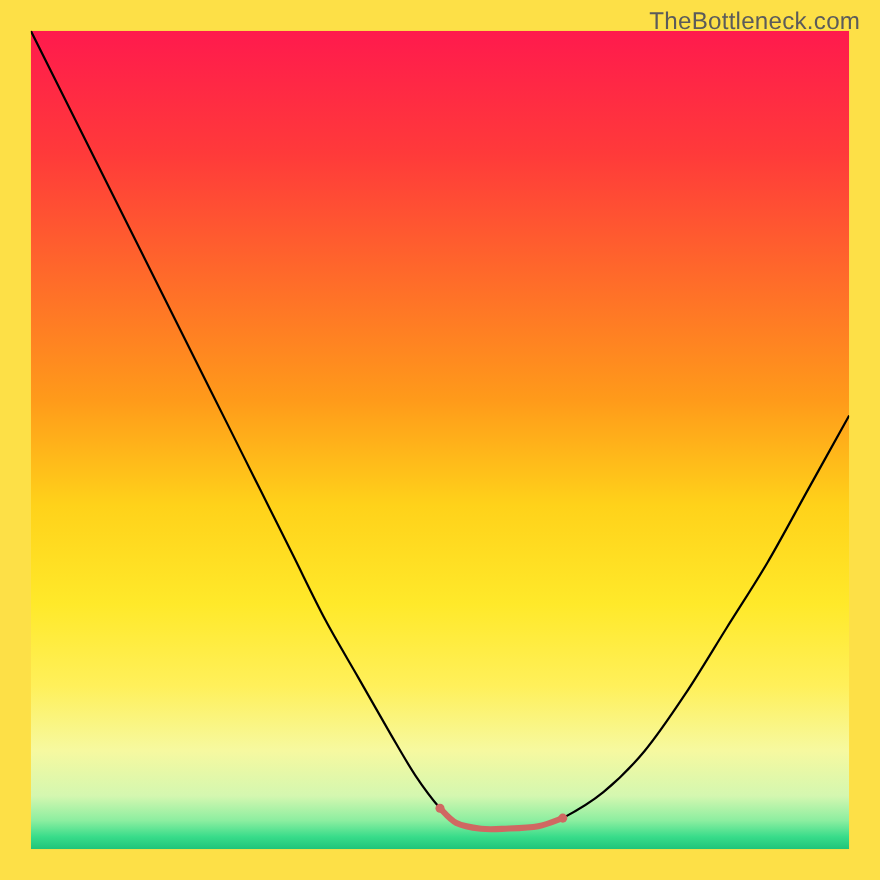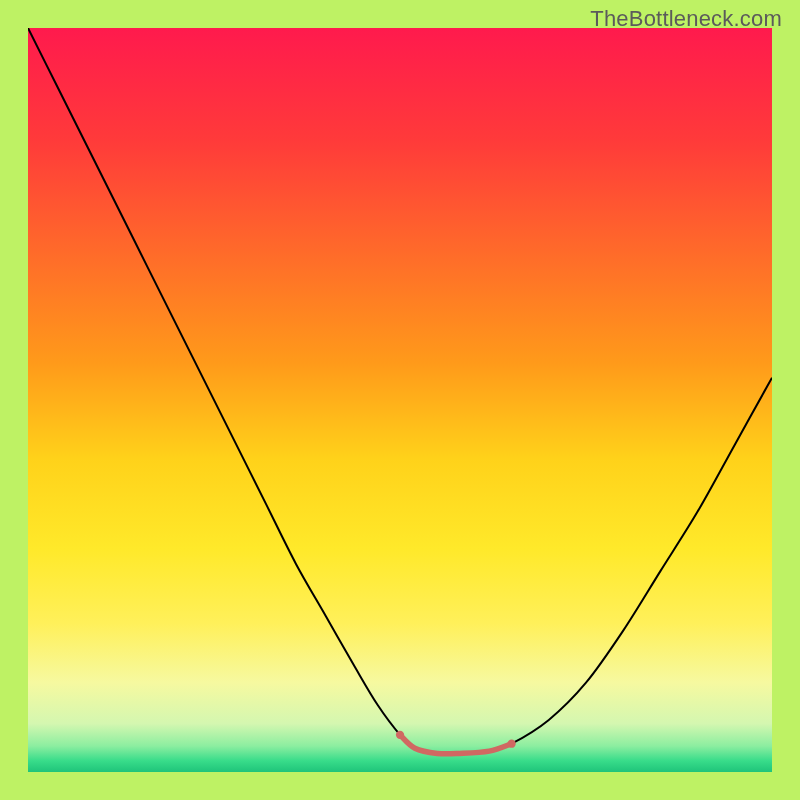--- a/index.html
+++ b/index.html
@@ -8,21 +8,21 @@
     width: 800px;
     height: 800px;
     overflow: hidden;
     background: #000;
     font-family: Arial, Helvetica, sans-serif;
   }
   .frame {
     position: relative;
     width: 800px;
     height: 800px;
-    background: #bef264;
+    background: #fde047;
   }
   .plot-area {
     position: absolute;
     left: 28px;
     top: 28px;
     width: 744px;
     height: 744px;
   }
   .watermark {
     position: absolute;

